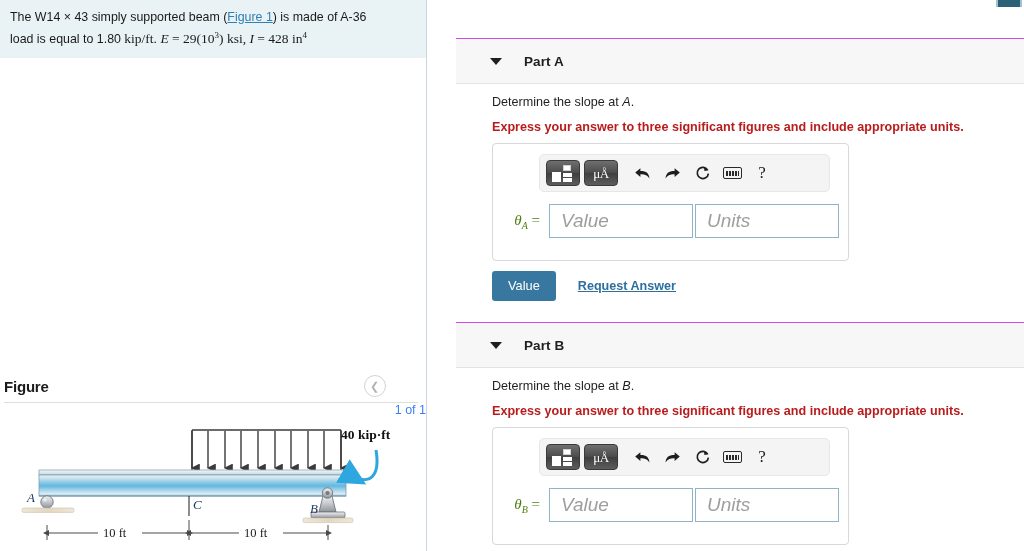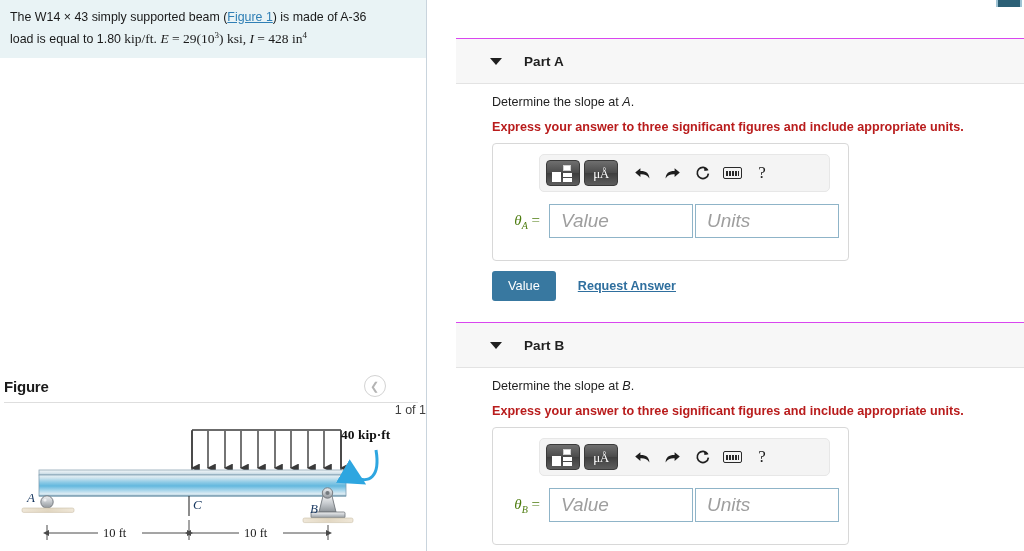--- a/index.html
+++ b/index.html
@@ -41,21 +41,21 @@
     display:flex; align-items:center; justify-content:space-between;
   }
   #figure-title { font-size:15px; font-weight:bold; color:#1a1a1a; letter-spacing:-0.2px;}
   #figure-nav { display:flex; align-items:center; gap:9px; }
   .navbtn {
     width:22px; height:22px; border-radius:50%;
     border:1px solid #d3d3d3; background:#fff;
     display:flex; align-items:center; justify-content:center;
     color:#b4b4b4; font-size:11px; line-height:1;
   }
-  #figure-counter { font-size:12.5px; color:#404040;margin-top:48px; }
+  #figure-counter { font-size:12.5px; color:#3b82f6;margin-top:48px; }
   #figure-divider {
     position:absolute; left:4px; top:402px; width:414px; height:1px; background:#dedede;
   }
 
   
   #figure-canvas { position:absolute; left:0; top:412px; width:427px; height:139px; }
 
   
   #right-panel {
     position:absolute; left:428px; top:0; width:596px; height:551px;

